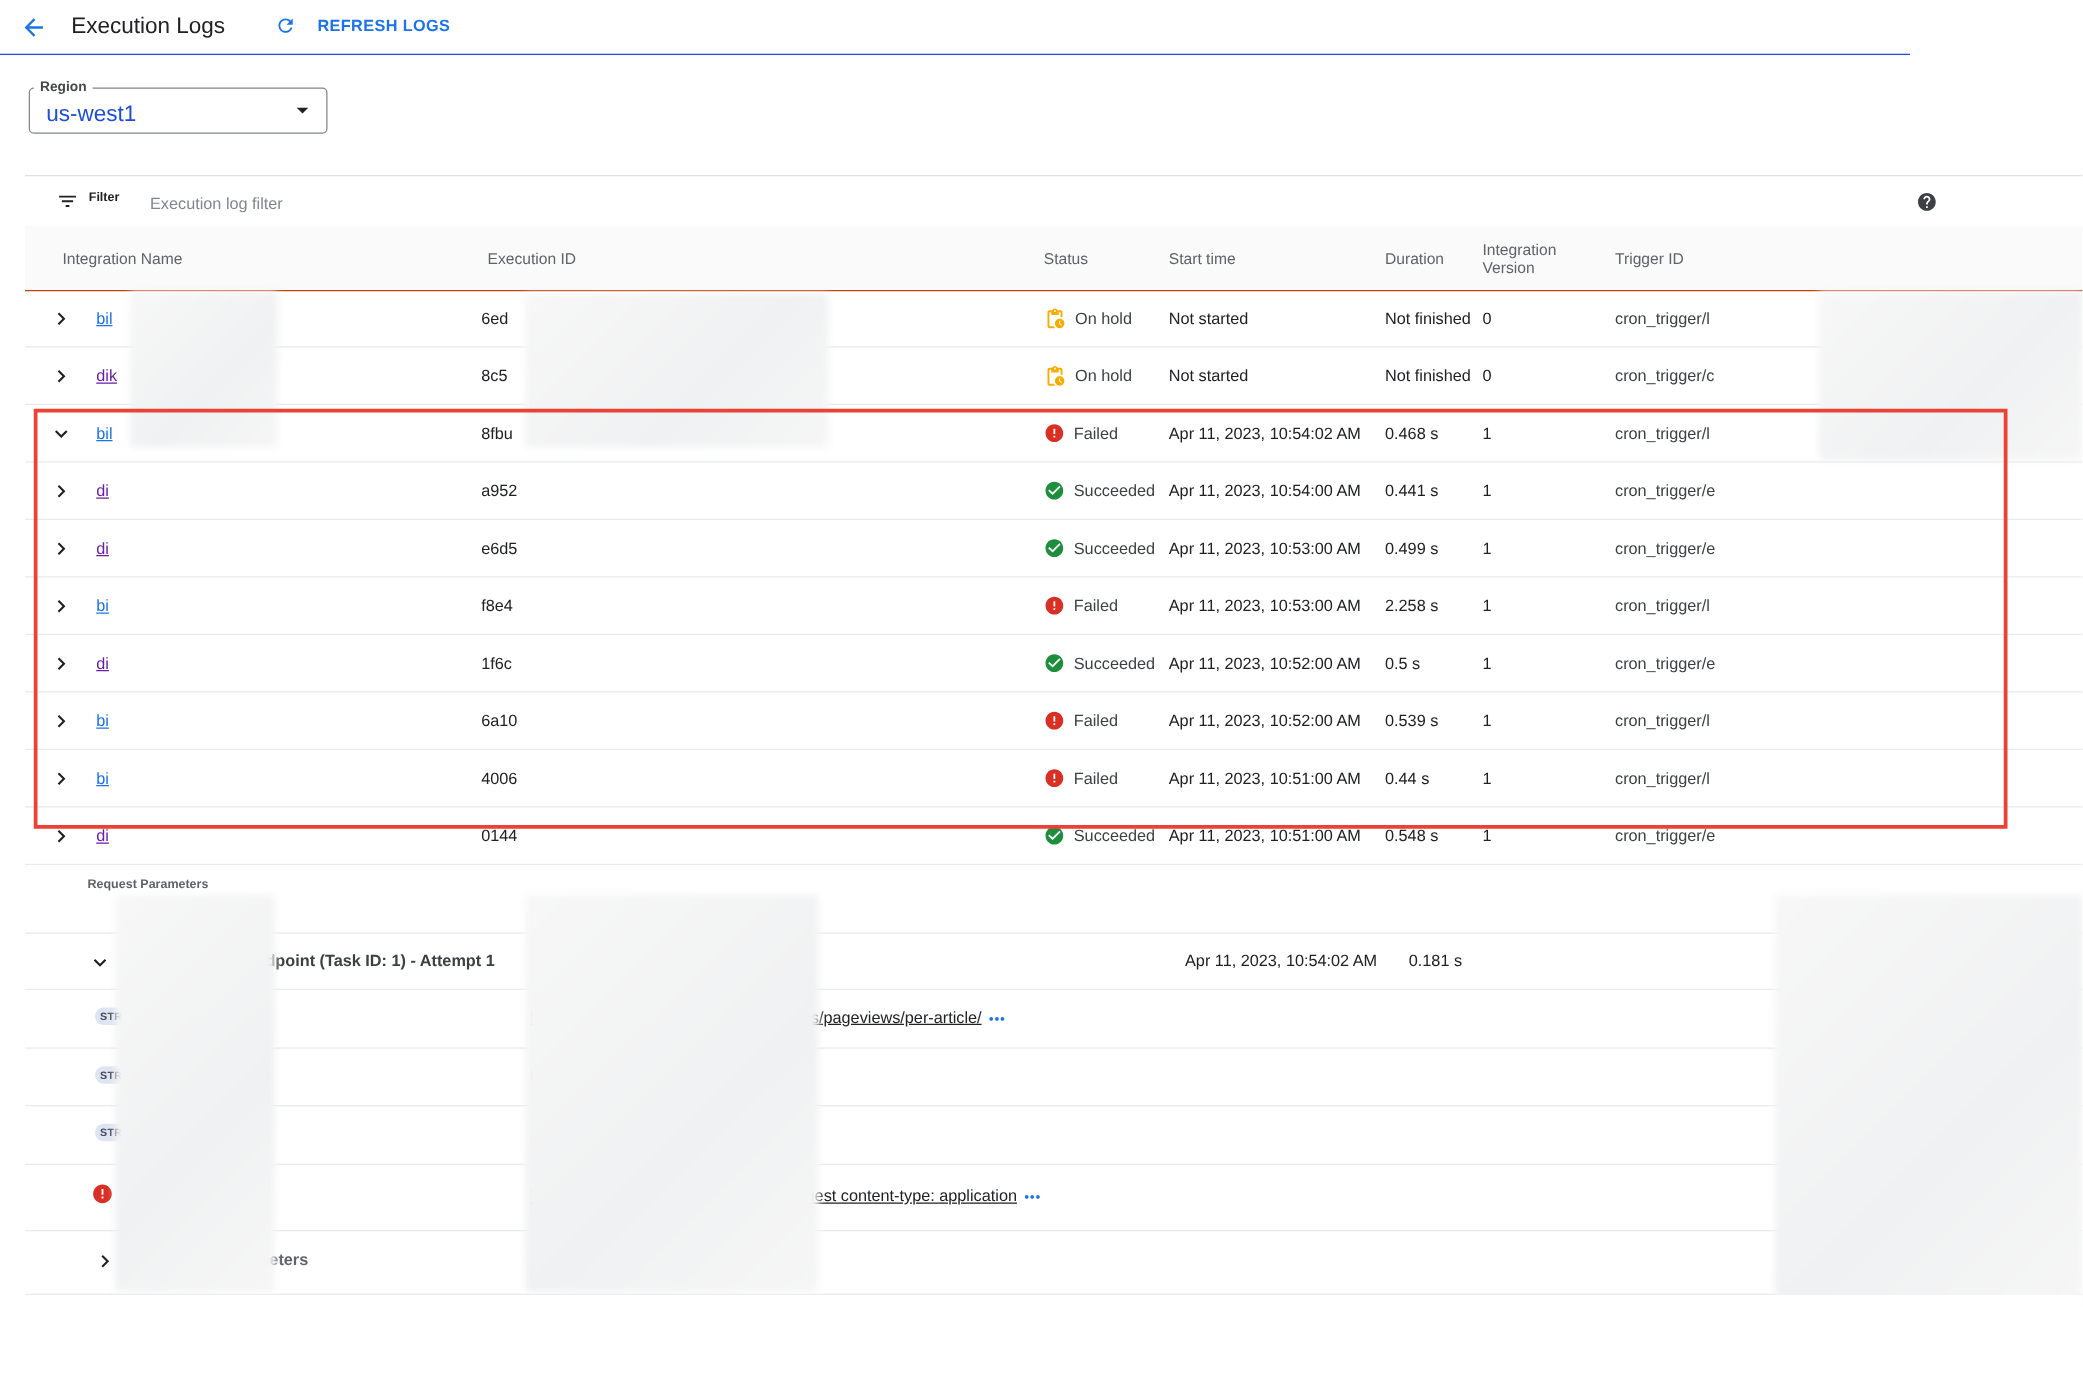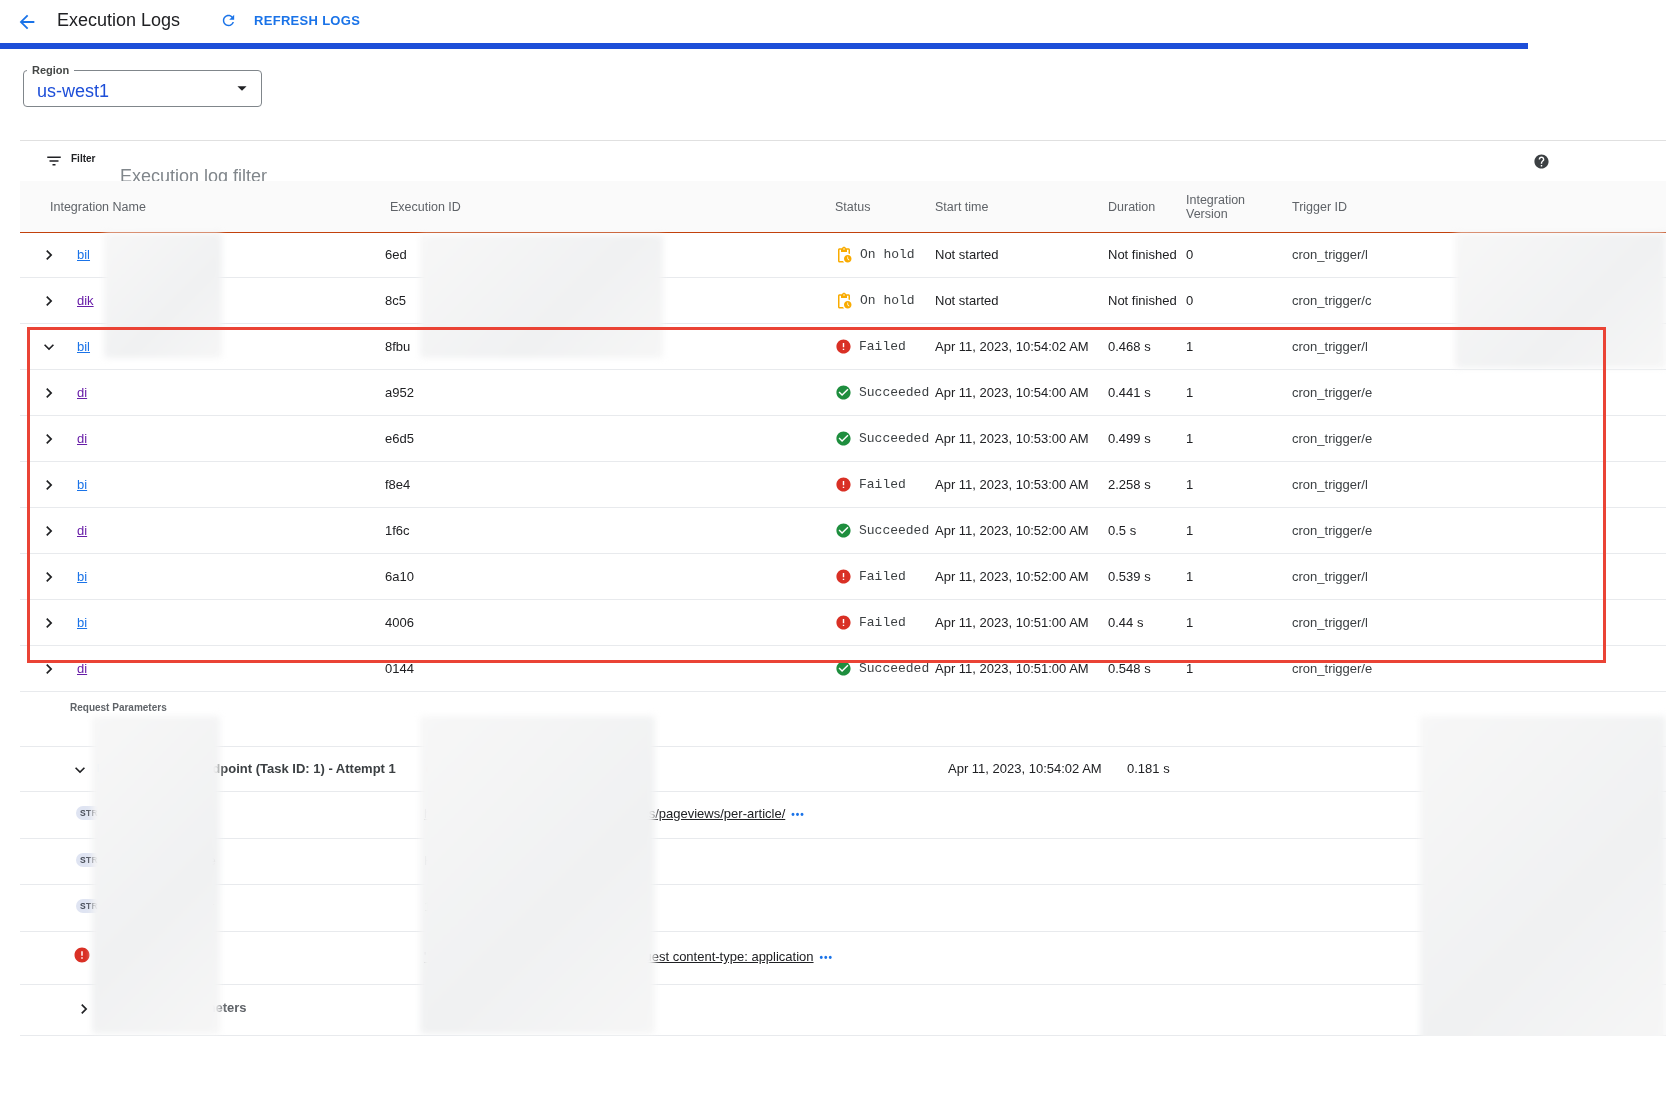--- a/index.html
+++ b/index.html
@@ -1,54 +1,54 @@
 <!DOCTYPE html>
 <html><head>
 <meta charset="utf-8">
 <style>
   html,body{margin:0;padding:0;background:#fff;}
   body{width:1666px;height:1105px;position:relative;font-family:"Liberation Sans",sans-serif;color:#202124;overflow:hidden;}
 
   
-  .app-header{position:absolute;top:0;left:0;width:1528px;height:43px;border-bottom:6px solid #1d4ed8;background:#fff;}
+  .app-header{position:absolute;top:0;left:0;width:1528px;height:43px;border-bottom:1px solid #1d4ed8;background:#fff;}
   .back-btn{position:absolute;left:16px;top:11px;width:22px;height:22px;cursor:pointer;}
   .page-title{position:absolute;left:57px;top:10px;font-size:18px;color:#202124;}
   .refresh-btn{position:absolute;left:220px;top:12px;display:flex;align-items:center;gap:17px;color:#1a73e8;font-size:13px;font-weight:700;letter-spacing:.3px;cursor:pointer;}
 
   
   .region-field{position:absolute;left:23px;top:70px;width:237px;height:35px;border:1px solid #80868b;border-radius:4px;background:#fff;cursor:pointer;}
   .region-label{position:absolute;left:27px;top:64px;font-size:11px;color:#444746;background:#fff;padding:0 5px;font-weight:700;}
   .region-value{position:absolute;left:13px;top:10px;font-size:18px;color:#1d4ed8;}
   .region-caret{position:absolute;right:8px;top:6px;}
 
   
   .filter-bar{position:absolute;left:20px;top:140px;width:1646px;height:41px;border-top:1px solid #e0e0e0;}
   .filter-icon{position:absolute;left:25px;top:11px;}
   .filter-label{position:absolute;left:51px;top:12px;font-size:10px;font-weight:700;color:#202124;}
-  .filter-input{position:absolute;left:98px;top:20px;width:1300px;height:28px;border:none;outline:none;font-size:18px;font-family:"Liberation Sans",sans-serif;color:#202124;background:transparent;}
+  .filter-input{position:absolute;left:98px;top:6px;width:1300px;height:28px;border:none;outline:none;font-size:13px;font-family:"Liberation Sans",sans-serif;color:#202124;background:transparent;}
   .filter-input::placeholder{color:#80868b;}
   .help-btn{position:absolute;left:1513px;top:12px;cursor:pointer;}
 
   
   .thead{position:absolute;left:20px;top:181px;width:1646px;height:51px;background:#fafafa;border-bottom:1px solid #c2410c;display:flex;align-items:center;font-size:12.5px;color:#5f6368;}
   .thead .h1{width:365px;padding-left:30px;box-sizing:border-box;}
   .thead .h2{width:445px;padding-left:5px;box-sizing:border-box;}
   .thead .h3{width:100px;padding-left:5px;box-sizing:border-box;}
   .thead .h4{width:173px;padding-left:5px;box-sizing:border-box;}
   .thead .h5{width:78px;padding-left:5px;box-sizing:border-box;}
   .thead .h6{width:106px;padding-left:5px;box-sizing:border-box;}
   .thead .h7{flex:1;padding-left:5px;box-sizing:border-box;}
 
   
   #rows{position:absolute;left:20px;top:232px;width:1646px;}
   .row{display:flex;align-items:center;height:46px;border-bottom:1px solid #e8eaed;box-sizing:border-box;font-size:13px;color:#3c4043;}
   .c1{width:57px;flex-shrink:0;display:flex;justify-content:center;}
   .c2{width:308px;flex-shrink:0;}
   .c3{width:445px;flex-shrink:0;color:#202124;}
-  .c4{width:100px;flex-shrink:0;display:flex;align-items:center;gap:7px;padding-left:5px;box-sizing:border-box;font-family:Liberation Mono, monospace;}
+  .c4{width:100px;flex-shrink:0;display:flex;align-items:center;gap:7px;padding-left:5px;box-sizing:border-box;}
   .c5{width:173px;flex-shrink:0;padding-left:5px;box-sizing:border-box;color:#202124;}
   .c6{width:78px;flex-shrink:0;padding-left:5px;box-sizing:border-box;color:#202124;}
   .c7{width:106px;flex-shrink:0;padding-left:5px;box-sizing:border-box;color:#202124;}
   .c8{flex:1;padding-left:5px;box-sizing:border-box;color:#3c4043;white-space:nowrap;overflow:hidden;}
   .name-link{text-decoration:underline;cursor:pointer;}
   .name-link.blue{color:#1a73e8;}
   .name-link.purple{color:#681da8;}
   .chev{width:20px;height:20px;cursor:pointer;}
   .chev.down{transform:rotate(90deg);}
 

